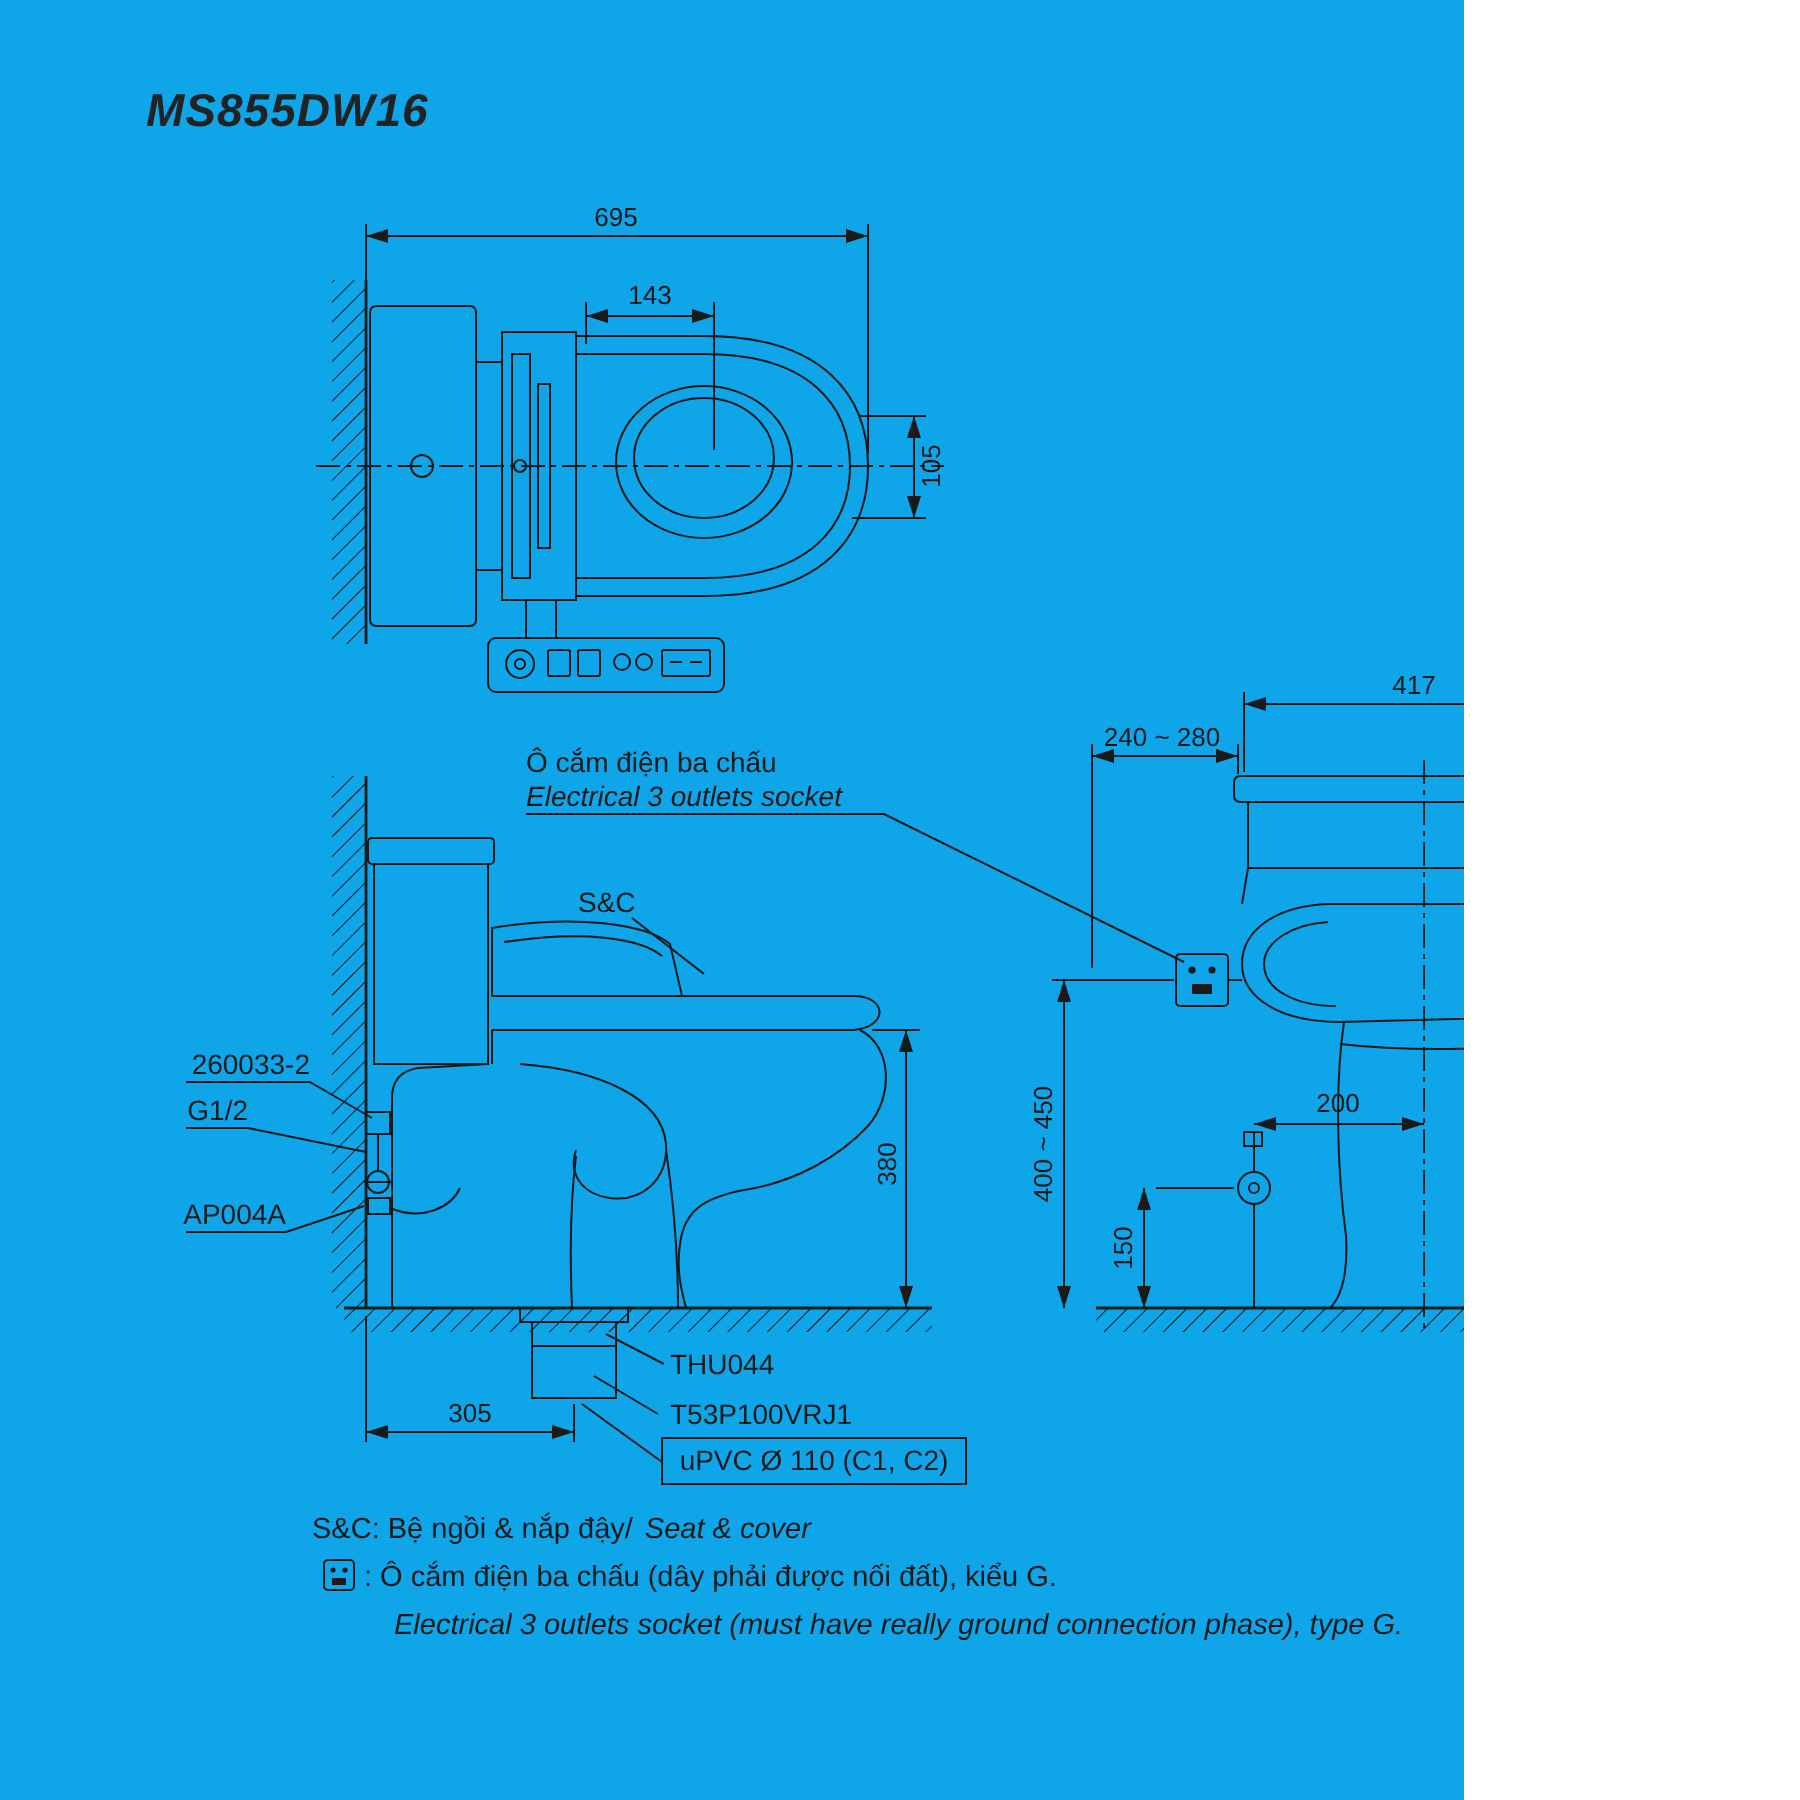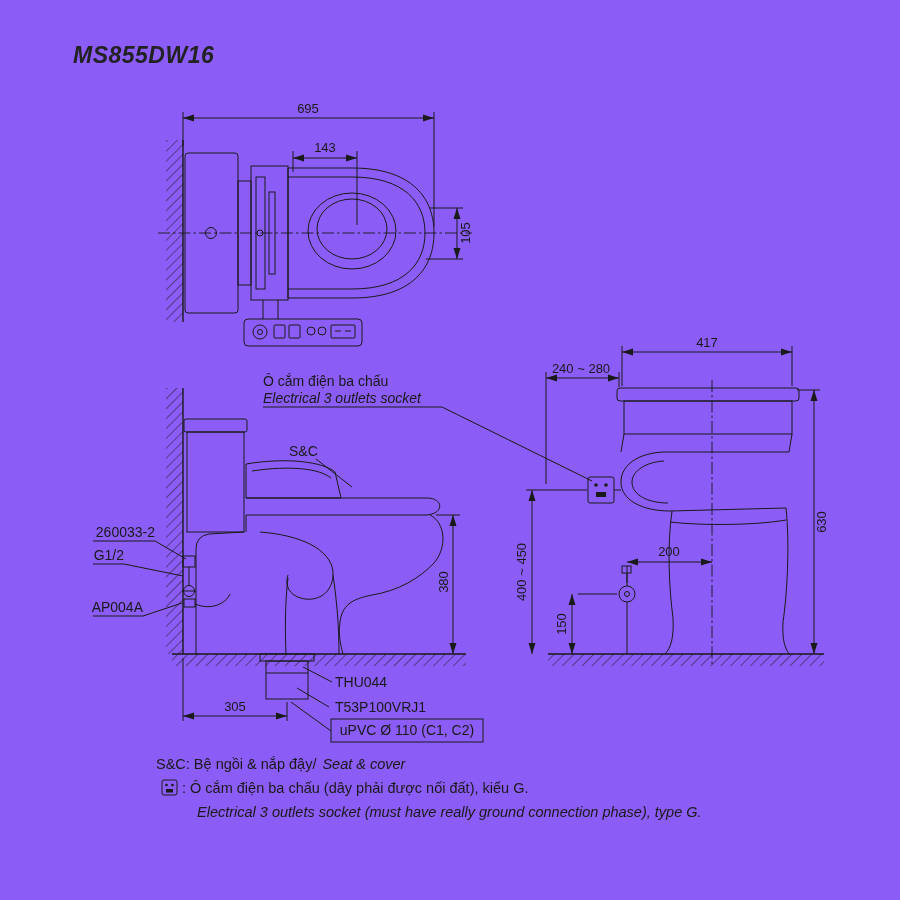--- a/index.html
+++ b/index.html
@@ -1,16 +1,16 @@
 <!DOCTYPE html>
 <html><head>
 <meta charset="utf-8">
 <style>
   html,body{margin:0;padding:0;background:#ffffff;}
-  .canvas{position:relative;width:900px;height:900px;background:#8b5cf6;overflow:hidden;text-decoration:underline;}
+  .canvas{position:relative;width:732px;height:900px;background:#0ea5e9;overflow:hidden;text-decoration:underline;}
   svg{display:block;}
   svg text{font-family:"Liberation Sans",sans-serif;fill:#1a1a1a;stroke:none;}
   .ttl{font-size:23px;font-weight:bold;font-style:italic;letter-spacing:.5px;fill:#222;}
   .dim{font-size:13px;}
   .lbl{font-size:14px;}
   .note{font-size:14.5px;}
   .it{font-style:italic;}
   .ln{stroke:#1a1a1a;fill:none;stroke-width:1;}
   .ln2{stroke:#1a1a1a;fill:none;stroke-width:1.4;}
   .cl{stroke:#1a1a1a;fill:none;stroke-width:.9;stroke-dasharray:12 3 2.5 3;}

